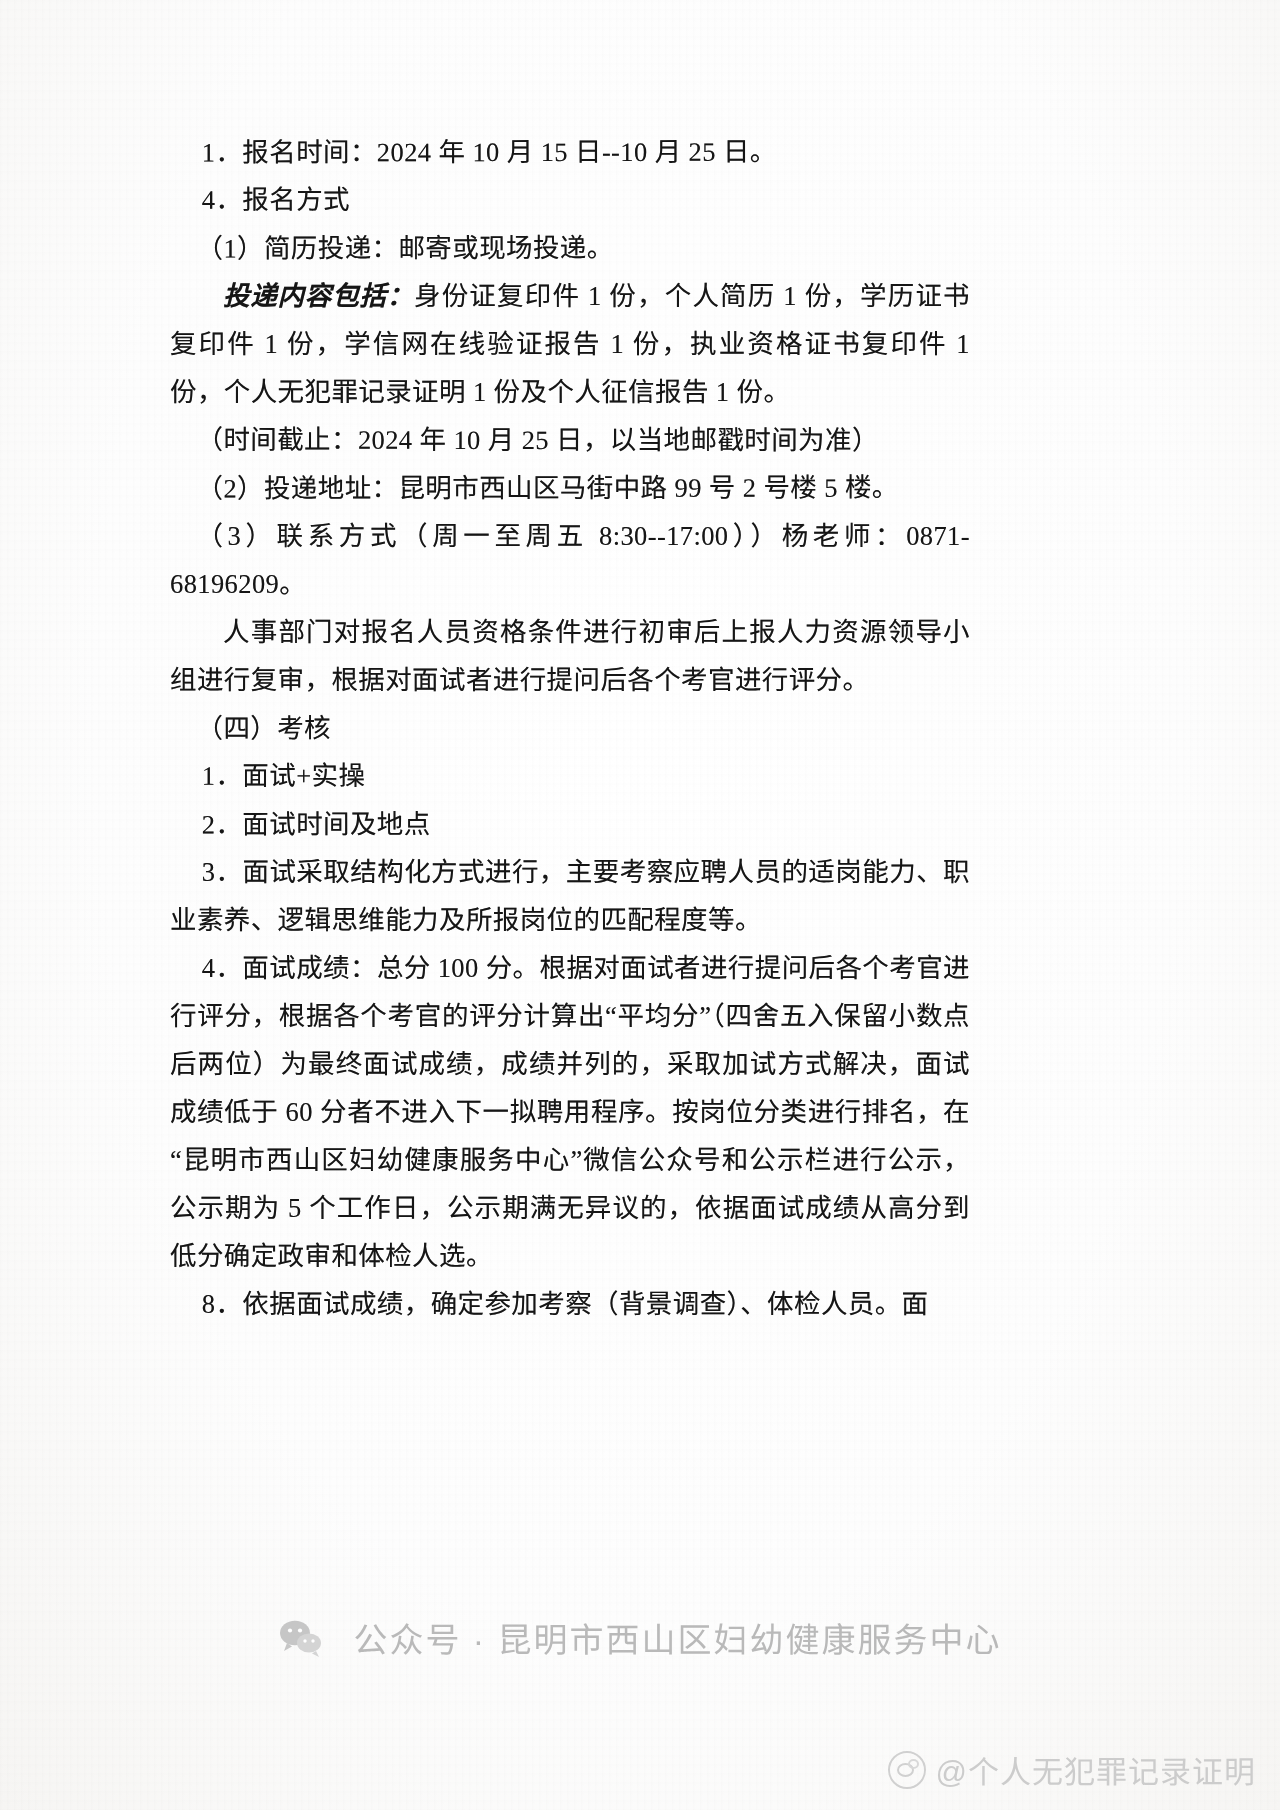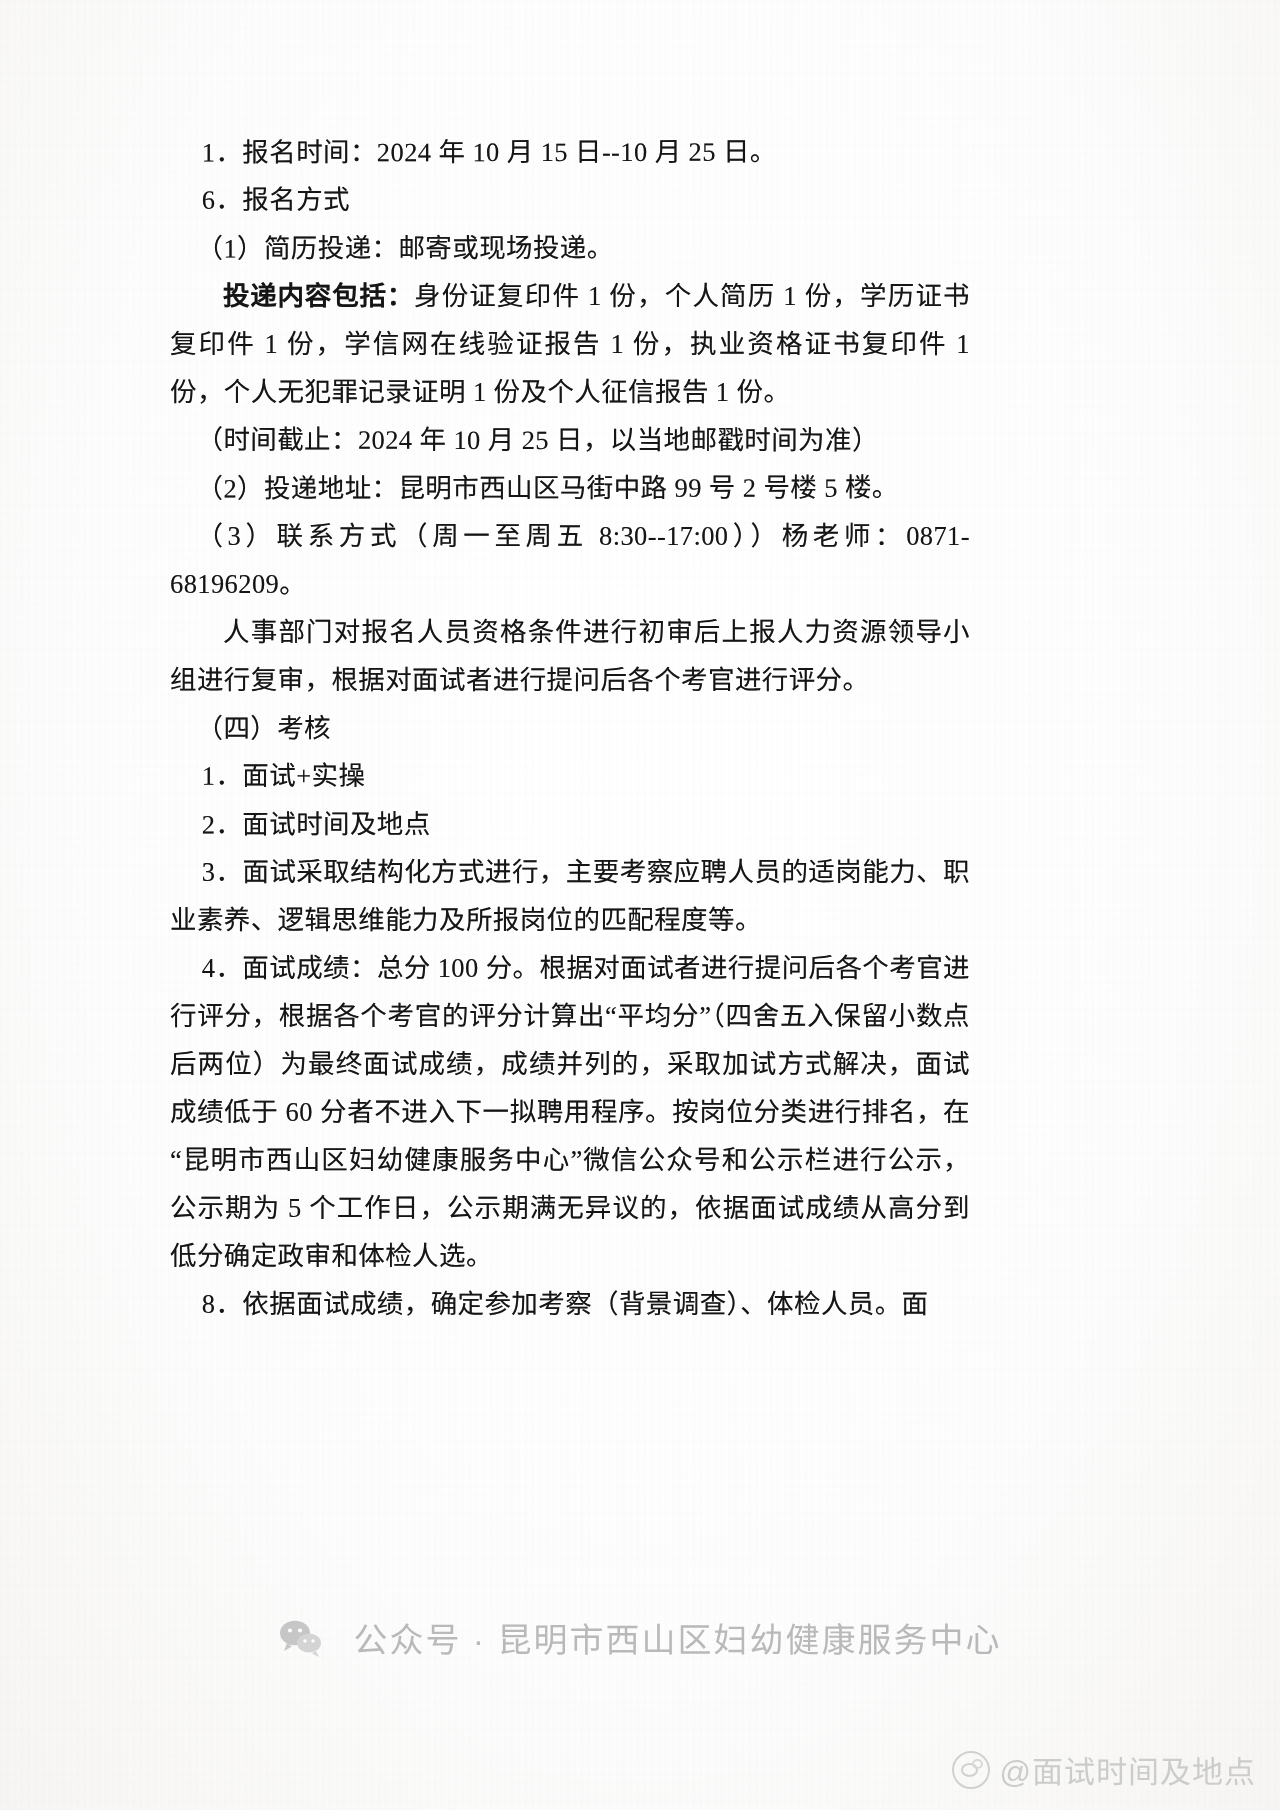--- a/index.html
+++ b/index.html
@@ -71,20 +71,21 @@
 
   
   p.para {
     text-align: justify;
     text-justify: inter-character;
   }
 
   b.bold {
     font-weight: 700;
     letter-spacing: 0;
+    font-style: italic;
   }
 
   
   .skew-a { transform: rotate(-0.08deg); }
   .skew-b { transform: rotate(0.05deg); }
 
   
   .wm-wechat {
     position: absolute;
     left: 0;
@@ -154,21 +155,21 @@
 </style>
 </head>
 <body>
 
 <div class="page">
 
   <div class="doc-body">
 
     <p class="line num skew-a">1．报名时间：2024 年 10 月 15 日--10 月 25 日。</p>
 
-    <p class="line num skew-b">6．报名方式</p>
+    <p class="line num skew-b">4．报名方式</p>
 
     <p class="line indent1 skew-a">（1）简历投递：邮寄或现场投递。</p>
 
     <p class="line para indent"><b class="bold">投递内容包括：</b><span>身份证复印件 1 份，个人简历 1 份，学历证书复印件 1 份，学信网在线验证报告 1 份，执业资格证书复印件 1 份，个人无犯罪记录证明 1 份及个人征信报告 1 份。</span></p>
 
     <p class="line indent1 skew-b">（时间截止：2024 年 10 月 25 日，以当地邮戳时间为准）</p>
 
     <p class="line indent1 skew-a">（2）投递地址：昆明市西山区马街中路 99 号 2 号楼 5 楼。</p>
 
     <p class="line para indent1">（3）联系方式（周一至周五 8:30--17:00））杨老师：0871-68196209。</p>
@@ -205,16 +206,16 @@
         <polygon points="38,33 41,39 34,35.5" fill="#d4d4d4"></polygon>
         <circle cx="27" cy="23" r="1.7" fill="#ffffff"></circle>
         <circle cx="35" cy="23" r="1.7" fill="#ffffff"></circle>
       </svg>
     </span>
     <span>公众号 · 昆明市西山区妇幼健康服务中心</span>
   </div>
 
   <div class="wm-weibo">
     <span class="weibo-glyph"></span>
-    <span>@面试时间及地点</span>
+    <span>@个人无犯罪记录证明</span>
   </div>
 
 </div>
 
 </body></html>

